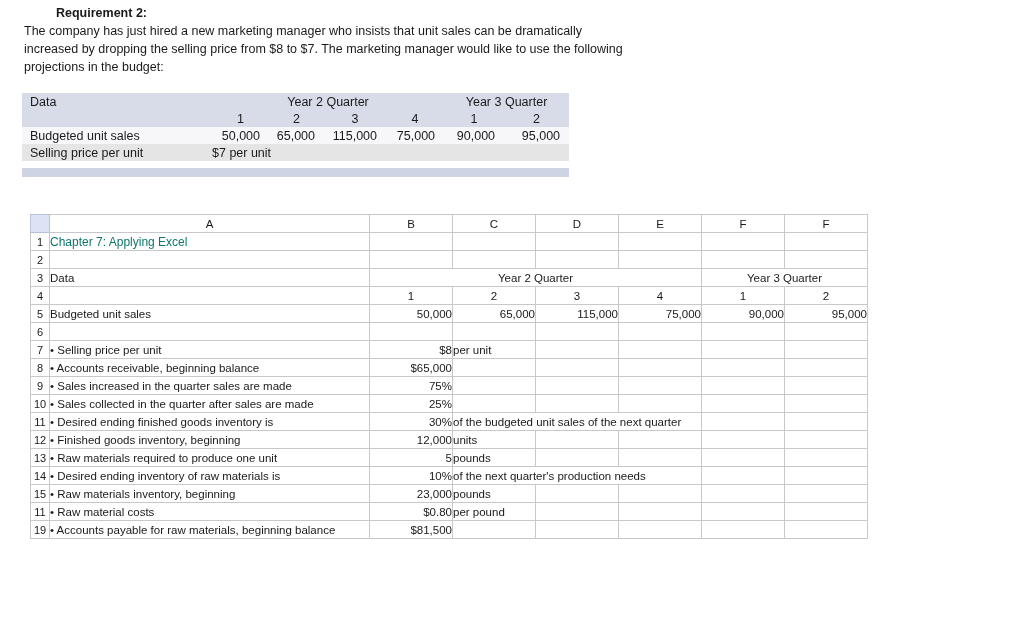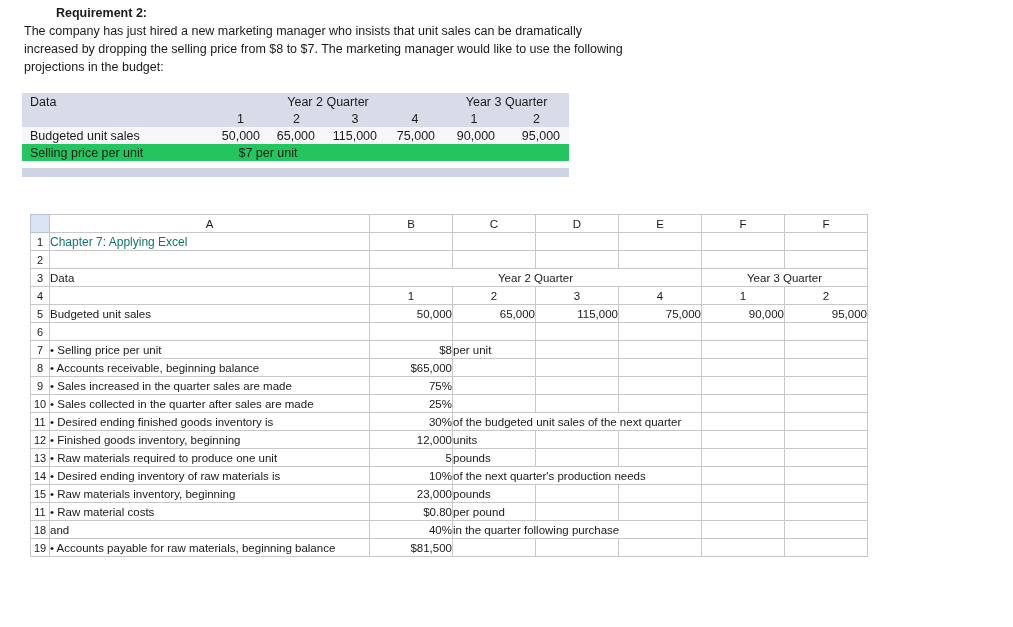--- a/index.html
+++ b/index.html
@@ -61,21 +61,21 @@
   .dt-head td {
     background: #d7dce8;
   }
   .dt-head2 td {
     background: #d7dce8;
   }
   .dt-body td {
     background: #f7f7f9;
   }
   .dt-body.alt td {
-    background: #22c55e;
+    background: #e5e5e5;
   }
   .dt-label {
     padding-left: 8px !important;
     text-align: left;
   }
   .dt-num {
     text-align: right;
     padding-right: 9px !important;
   }
   .dt-ctr {
@@ -86,21 +86,21 @@
   }
   #data-table-footer {
     position: absolute;
     left: 22px;
     top: 168px;
     width: 547px;
     height: 9px;
     background: #ced4e3;
   }
   #selling-price-cell {
-    text-align: center;
+    text-align: left;
   }
 
   
   #spreadsheet {
     position: absolute;
     left: 30px;
     top: 214px;
   }
   table.sheet {
     border-collapse: collapse;
@@ -391,28 +391,20 @@
           <td class="rowhdr">11</td>
           <td class="cL">• Raw material costs</td>
           <td class="cR">$0.80</td>
           <td class="cL">per pound</td>
           <td></td>
           <td></td>
           <td></td>
           <td></td>
         </tr>
         <tr>
-          <td class="rowhdr">18</td>
-          <td class="cL">    and</td>
-          <td class="cR">40%</td>
-          <td class="cL" colspan="3">in the quarter following purchase</td>
-          <td></td>
-          <td></td>
-        </tr>
-        <tr>
           <td class="rowhdr">19</td>
           <td class="cL">• Accounts payable for raw materials, beginning balance</td>
           <td class="cR">$81,500</td>
           <td class="cL"></td>
           <td></td>
           <td></td>
           <td></td>
           <td></td>
         </tr>
       </tbody>

